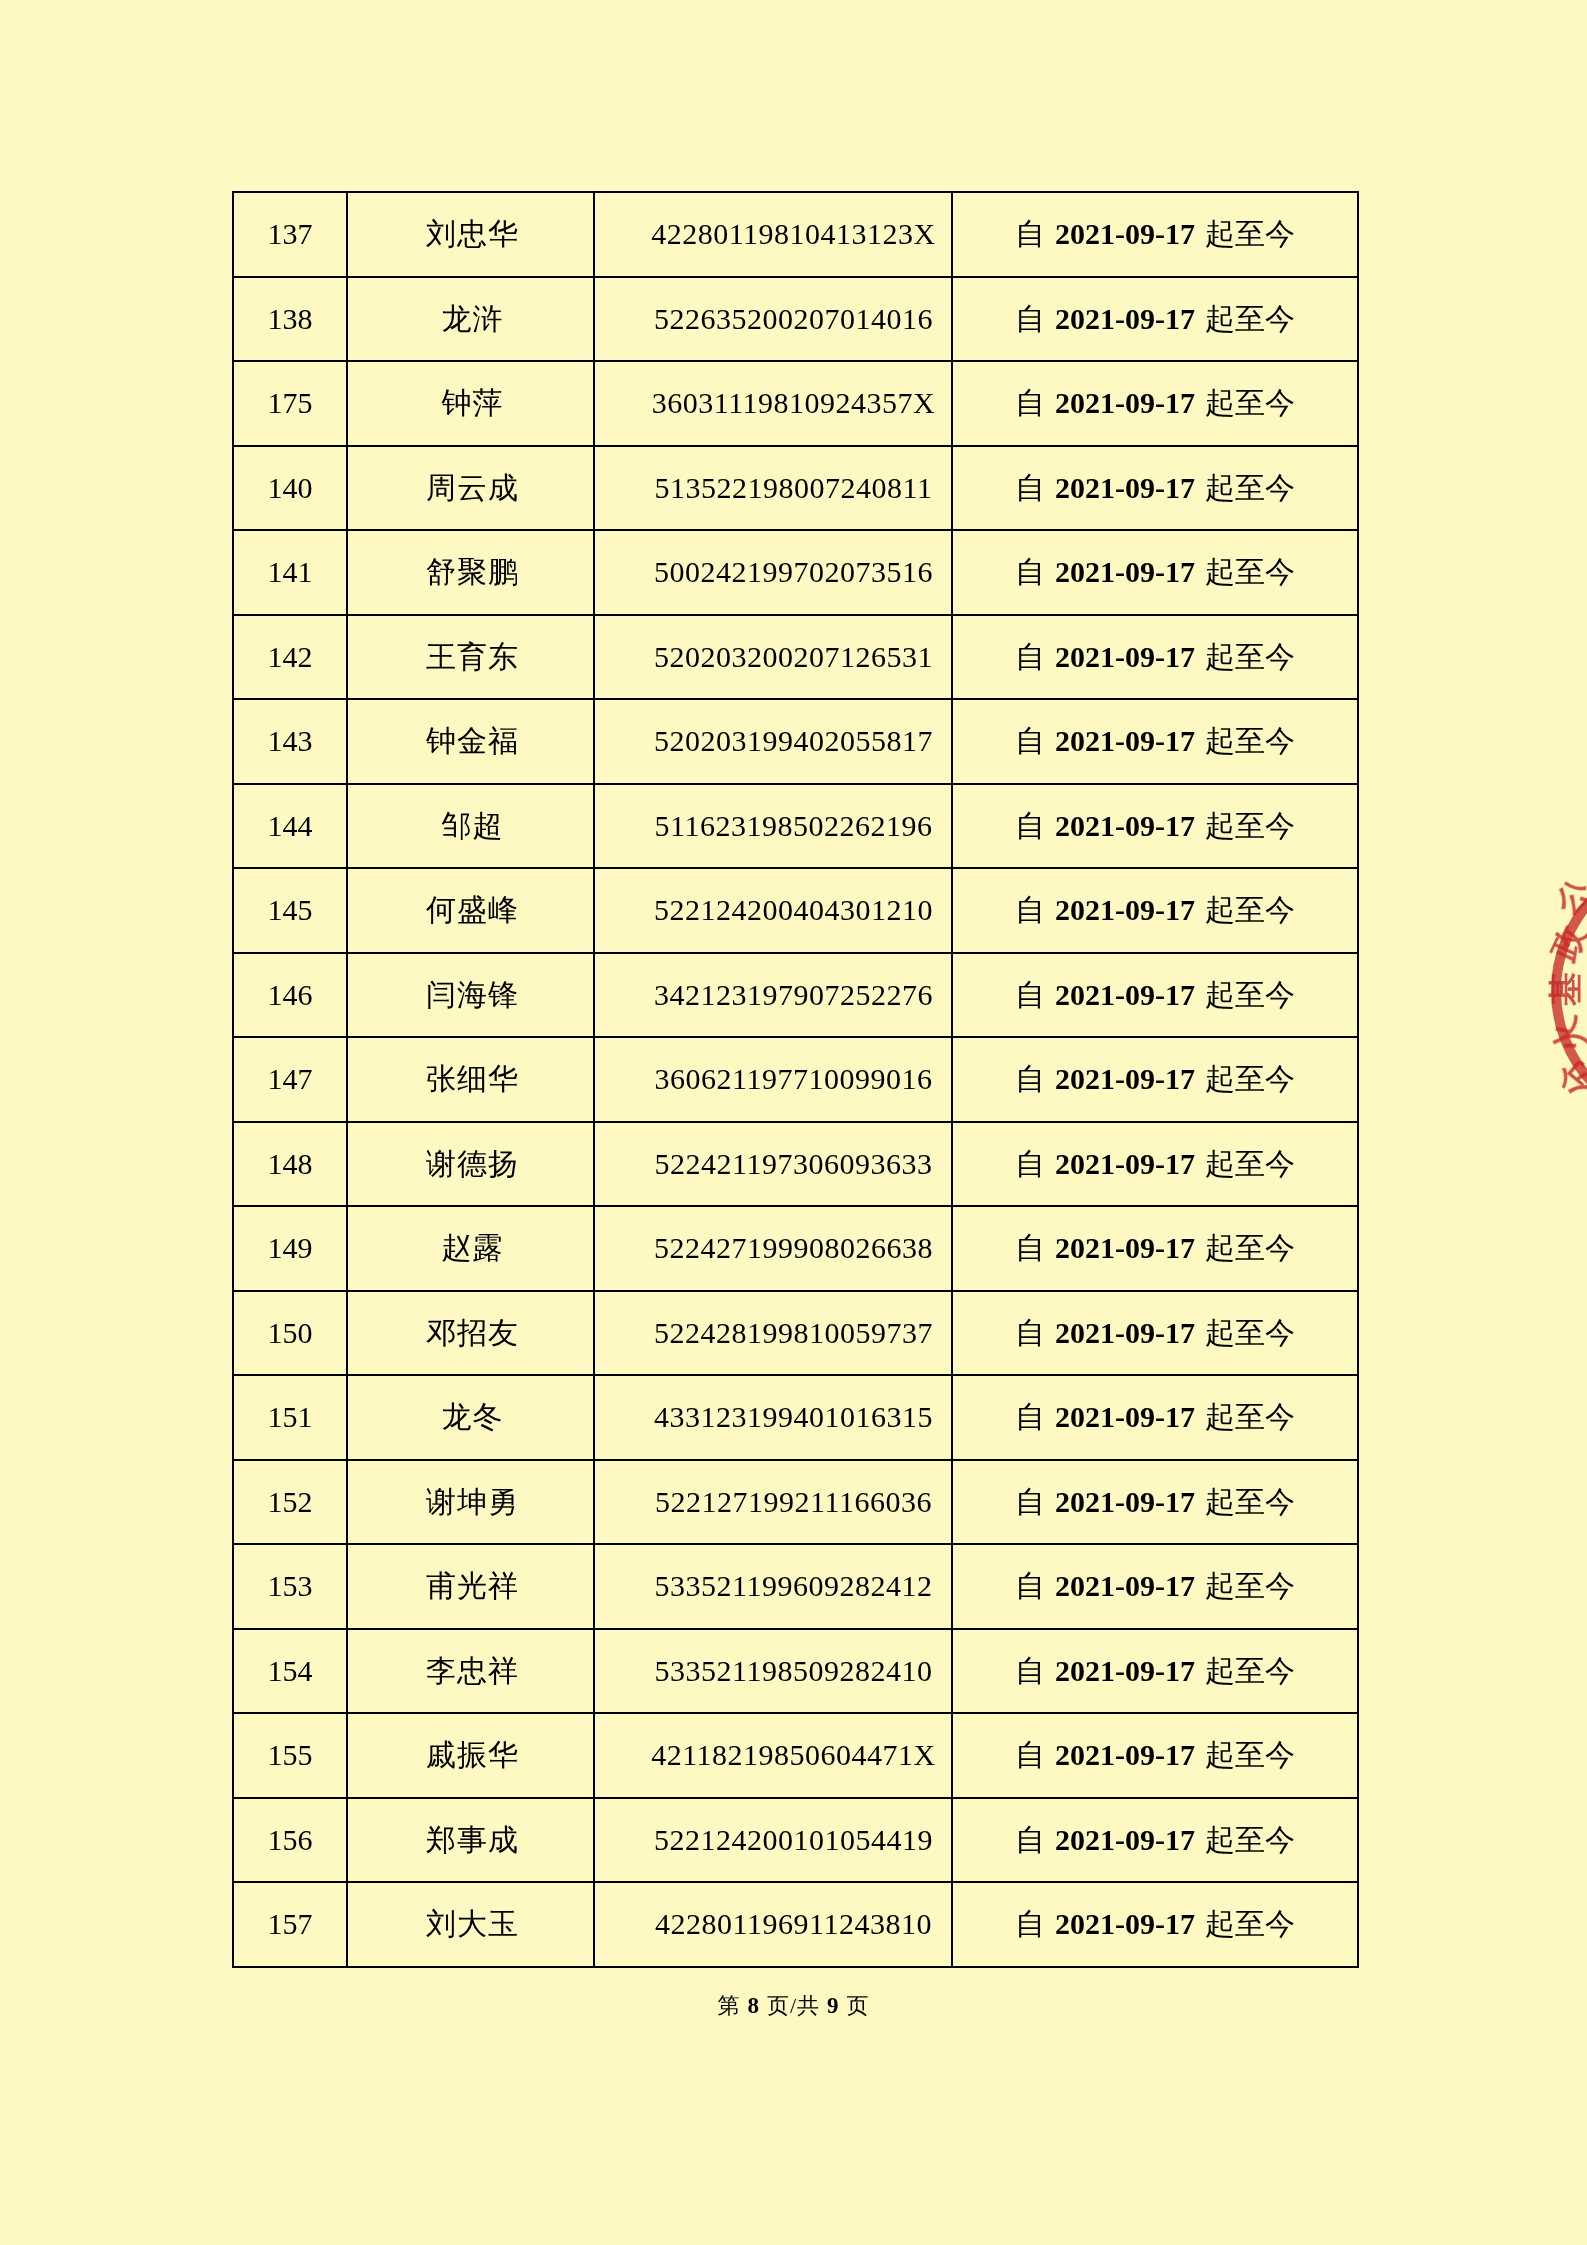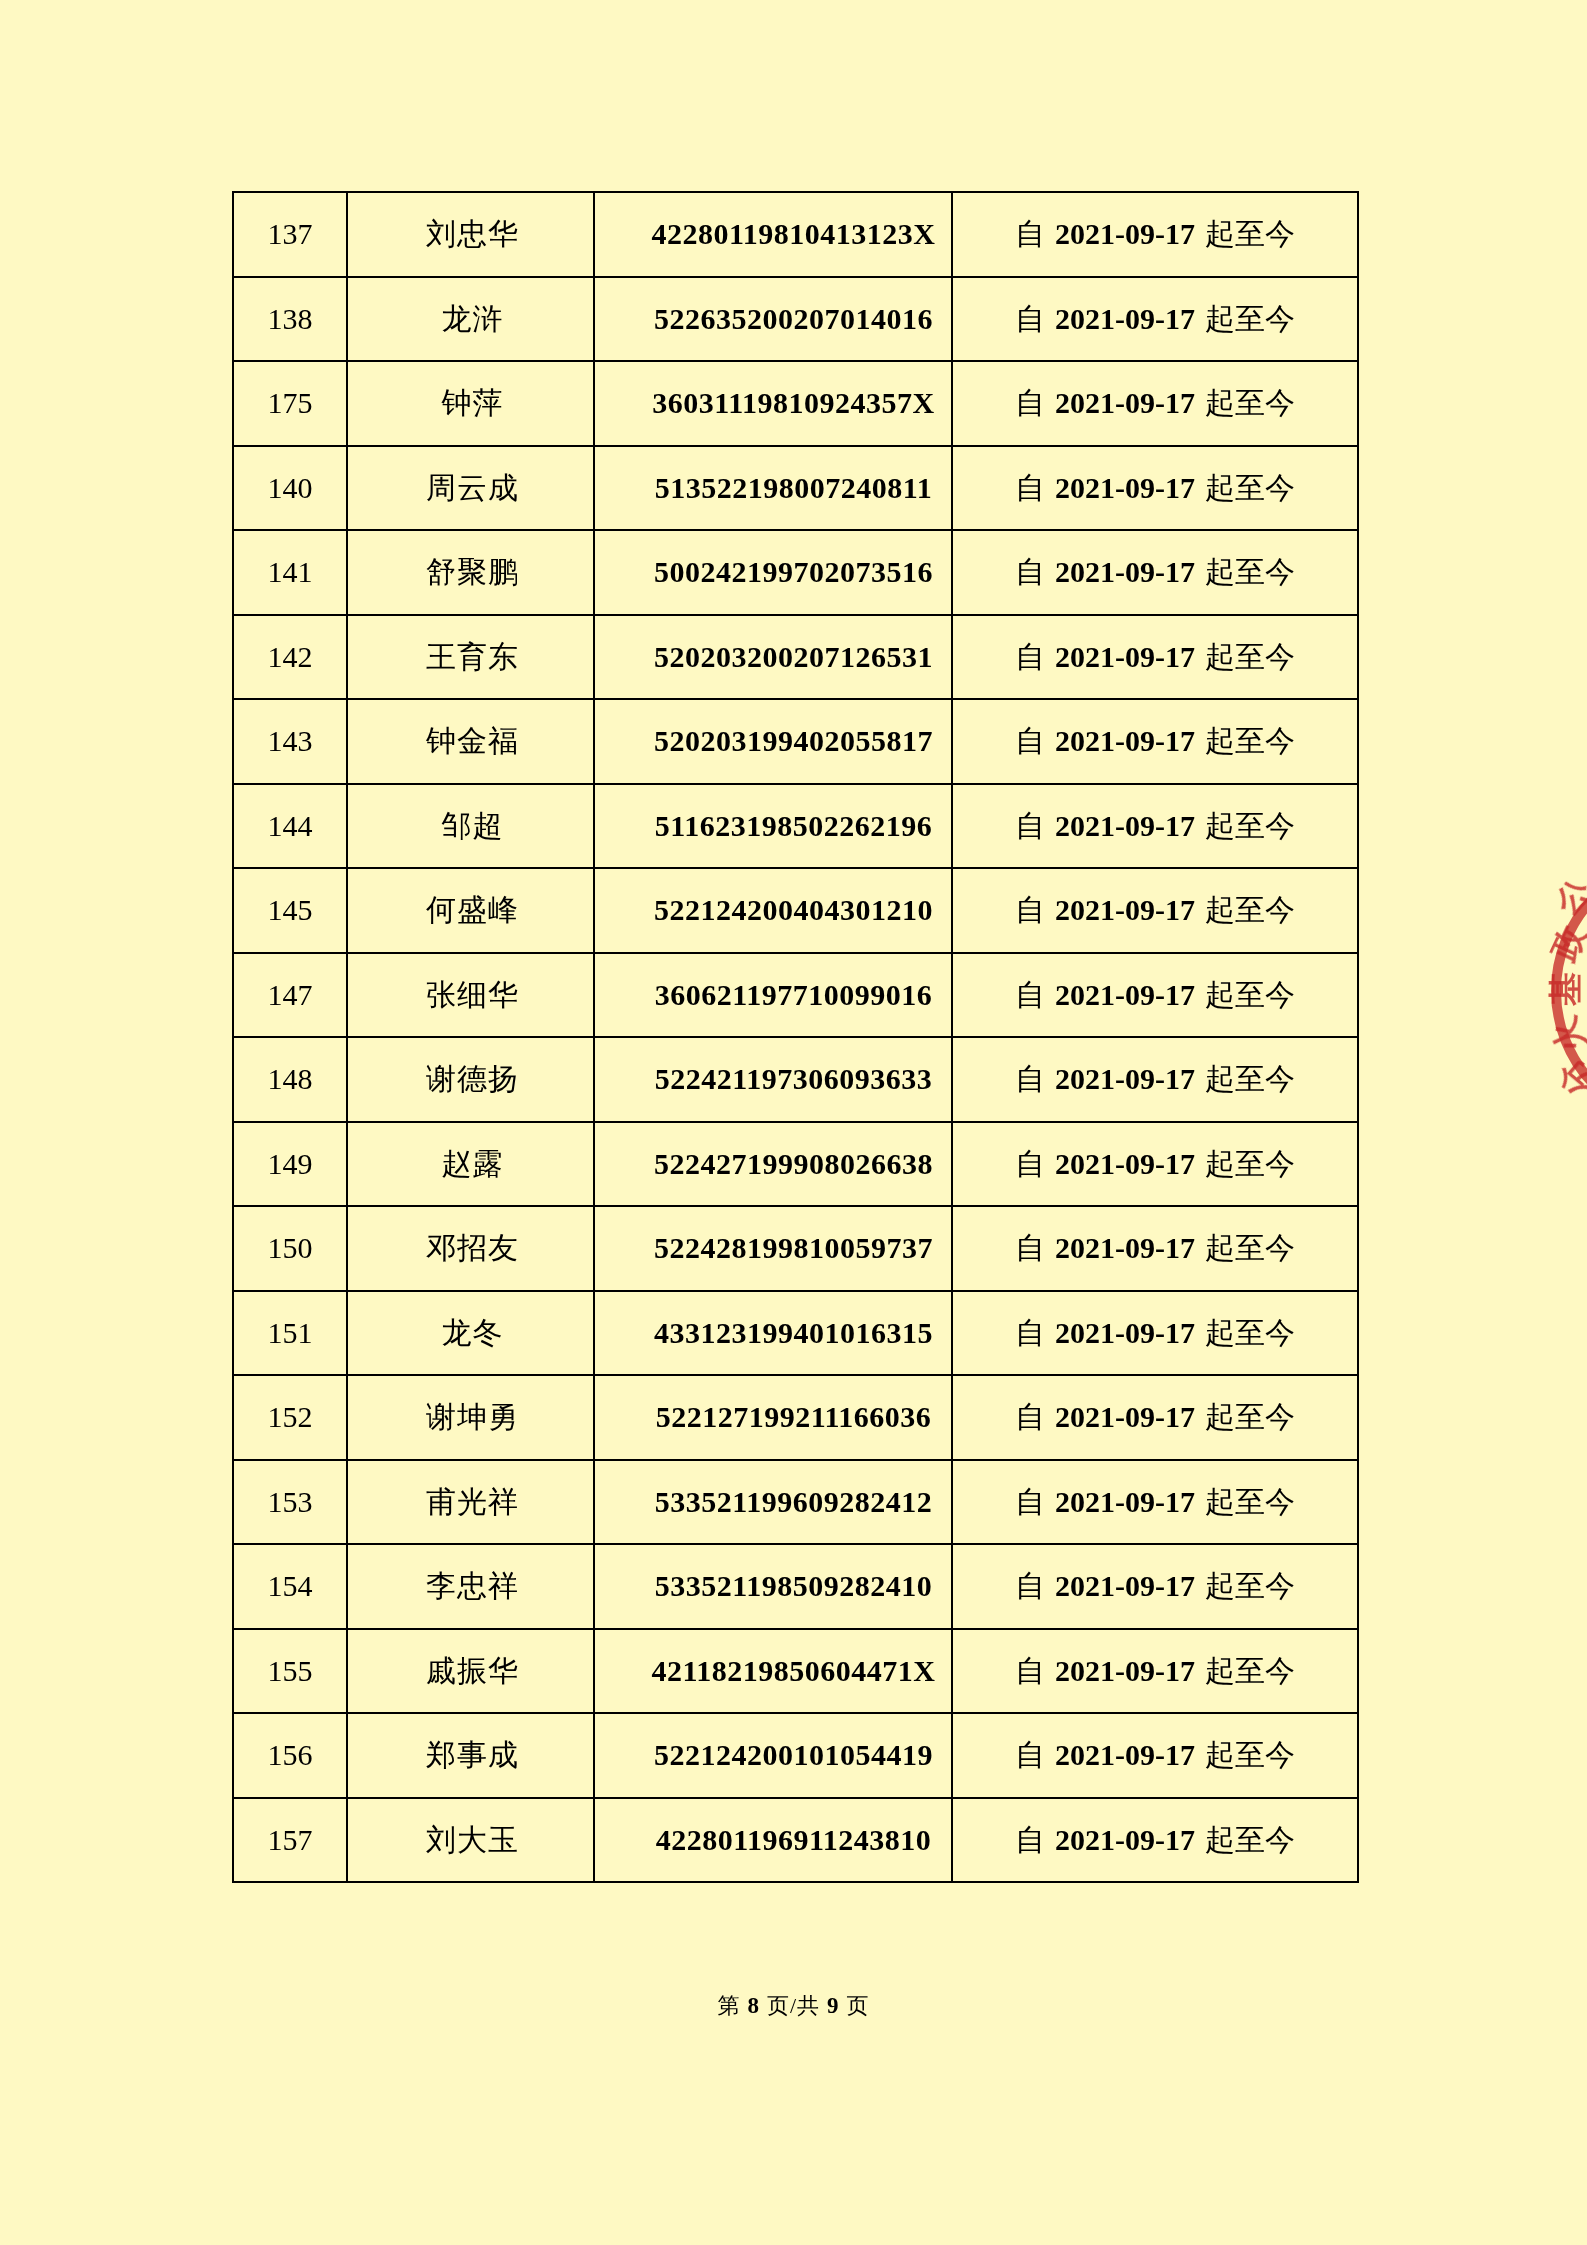--- a/index.html
+++ b/index.html
@@ -27,21 +27,21 @@
     height:84.5px;
     text-align:center;
     vertical-align:middle;
     font-size:30px;
     line-height:1.15;
     overflow:hidden;
     white-space:nowrap;
   }
   td.c-no   { font-size:28px; }
   td.c-name { padding-left:4px; letter-spacing:1px; }
-  td.c-id   { font-weight:bold; padding-left:41px; letter-spacing:0.5px; }
+  td.c-id   { font-weight:normal; padding-left:41px; letter-spacing:0.5px; }
   td.c-period { }
   td.c-period .pd { font-weight:bold; margin:0 10px; }
   .footer {
     position:absolute;
     left:0; top:1991px;
     width:1587px;
     text-align:center;
     font-size:22px;
     line-height:30px;
     letter-spacing:1px;
@@ -135,20 +135,26 @@
           <td class="c-id">511623198502262196</td>
           <td class="c-period"><span>自</span><span class="pd">2021-09-17</span><span>起至今</span></td>
         </tr>
         <tr>
           <td class="c-no">145</td>
           <td class="c-name">何盛峰</td>
           <td class="c-id">522124200404301210</td>
           <td class="c-period"><span>自</span><span class="pd">2021-09-17</span><span>起至今</span></td>
         </tr>
         <tr>
+          <td class="c-no">146</td>
+          <td class="c-name">闫海锋</td>
+          <td class="c-id">342123197907252276</td>
+          <td class="c-period"><span>自</span><span class="pd">2021-09-17</span><span>起至今</span></td>
+        </tr>
+        <tr>
           <td class="c-no">147</td>
           <td class="c-name">张细华</td>
           <td class="c-id">360621197710099016</td>
           <td class="c-period"><span>自</span><span class="pd">2021-09-17</span><span>起至今</span></td>
         </tr>
         <tr>
           <td class="c-no">148</td>
           <td class="c-name">谢德扬</td>
           <td class="c-id">522421197306093633</td>
           <td class="c-period"><span>自</span><span class="pd">2021-09-17</span><span>起至今</span></td>

